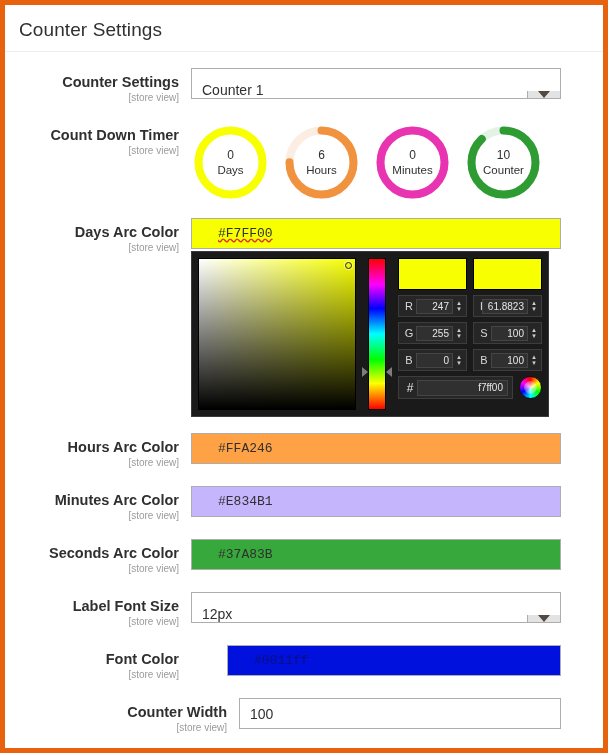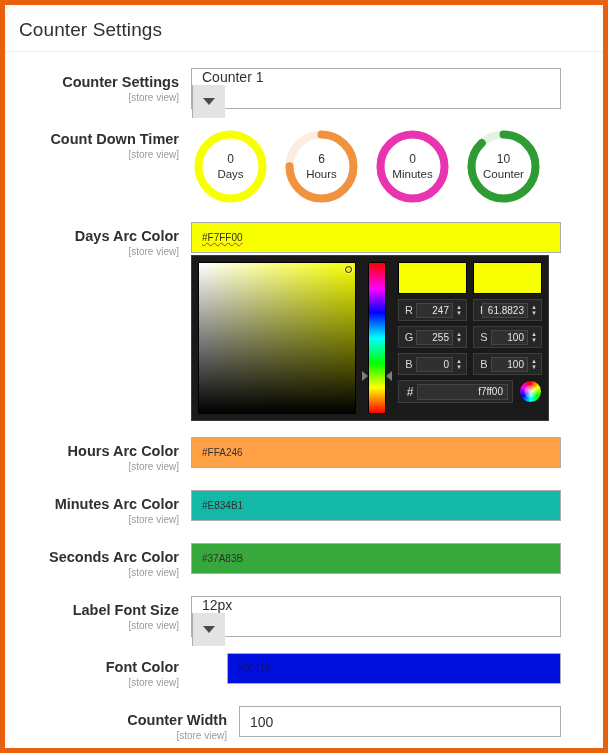--- a/index.html
+++ b/index.html
@@ -44,23 +44,23 @@
     display:block;
   }
   .scope-text {
     font-size:10px; color:#9b9b9b; line-height:14px; display:block;
     margin-top:1px;
   }
   .field-control { flex:1 1 auto; min-width:0; }
 
   
   .select-box {
-    position:relative; height:41px;
+    position:relative; height:31px;
     border:1px solid #adadad; background:#fff;
-    display:flex; align-items:flex-start;flex-direction:column;
+    display:flex; align-items:flex-end;
   }
   .select-value {
     flex:1 1 auto; display:flex; align-items:center;
     padding-left:10px; font-size:14px; color:#303030;
   }
   .select-arrow {
     width:33px; flex:0 0 33px;
     background:#e3e3e3; border-left:1px solid #adadad;
     display:flex; align-items:center; justify-content:center;
   }
@@ -70,22 +70,22 @@
   }
 
   
   .text-input {
     height:31px; border:1px solid #adadad; background:#fff;
     display:flex; align-items:center; padding-left:10px;
     font-size:14px; color:#303030;
   }
   .color-input {
     height:31px; border:1px solid #adadad;
-    display:flex; align-items:center; padding-left:10px;
-    font-size:10px; color:#303030;
+    display:flex; align-items:center; padding-left:26px;
+    font-size:13px; color:#303030;font-family:Liberation Mono, monospace;
   }
   .spell {
     text-decoration:underline wavy #e02b27;
     text-decoration-skip-ink:none;
   }
   .dim-text { color:#0d0d80; }
 
   
   .rings { display:flex; gap:12px; padding-top:2px; }
   .ring-wrap { position:relative; width:79px; height:79px; }
@@ -350,21 +350,21 @@
       </div>
     </div>
   </div>
 
   <div class="field-row" style="margin-top:16px;justify-content:flex-end;">
     <div class="field-label">
       <span class="label-text">Minutes Arc Color</span>
       <span class="scope-text">[store view]</span>
     </div>
     <div class="field-control">
-      <div class="color-input" id="minutes-color-input" style="background: #14b8a6;">
+      <div class="color-input" id="minutes-color-input" style="background: #c4b5fd;">
         <span>#E834B1</span>
       </div>
     </div>
   </div>
 
   <div class="field-row" style="margin-top:16px;">
     <div class="field-label">
       <span class="label-text">Seconds Arc Color</span>
       <span class="scope-text">[store view]</span>
     </div>

